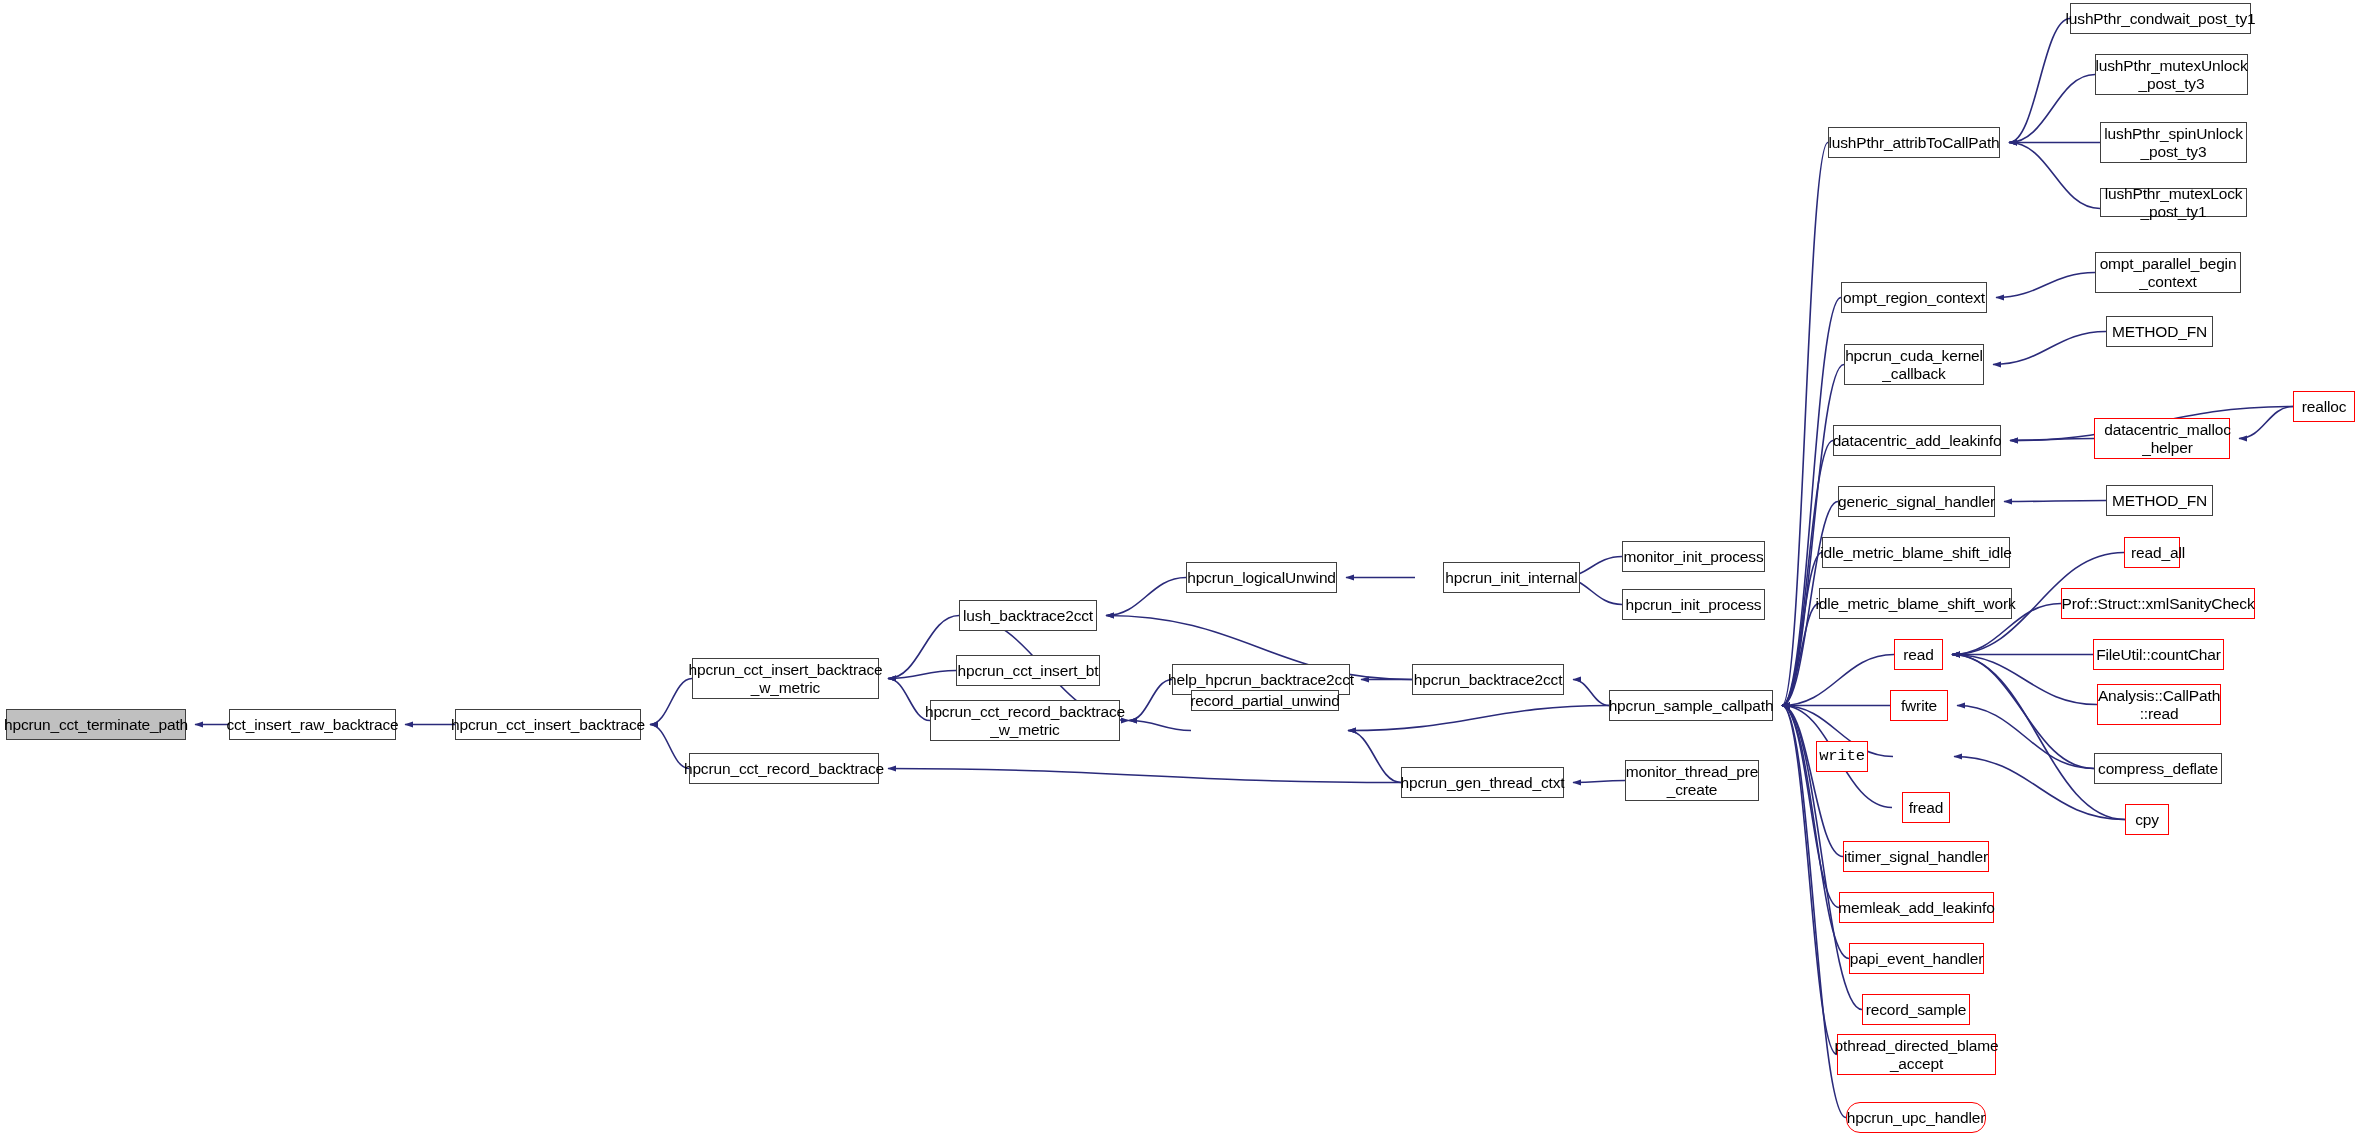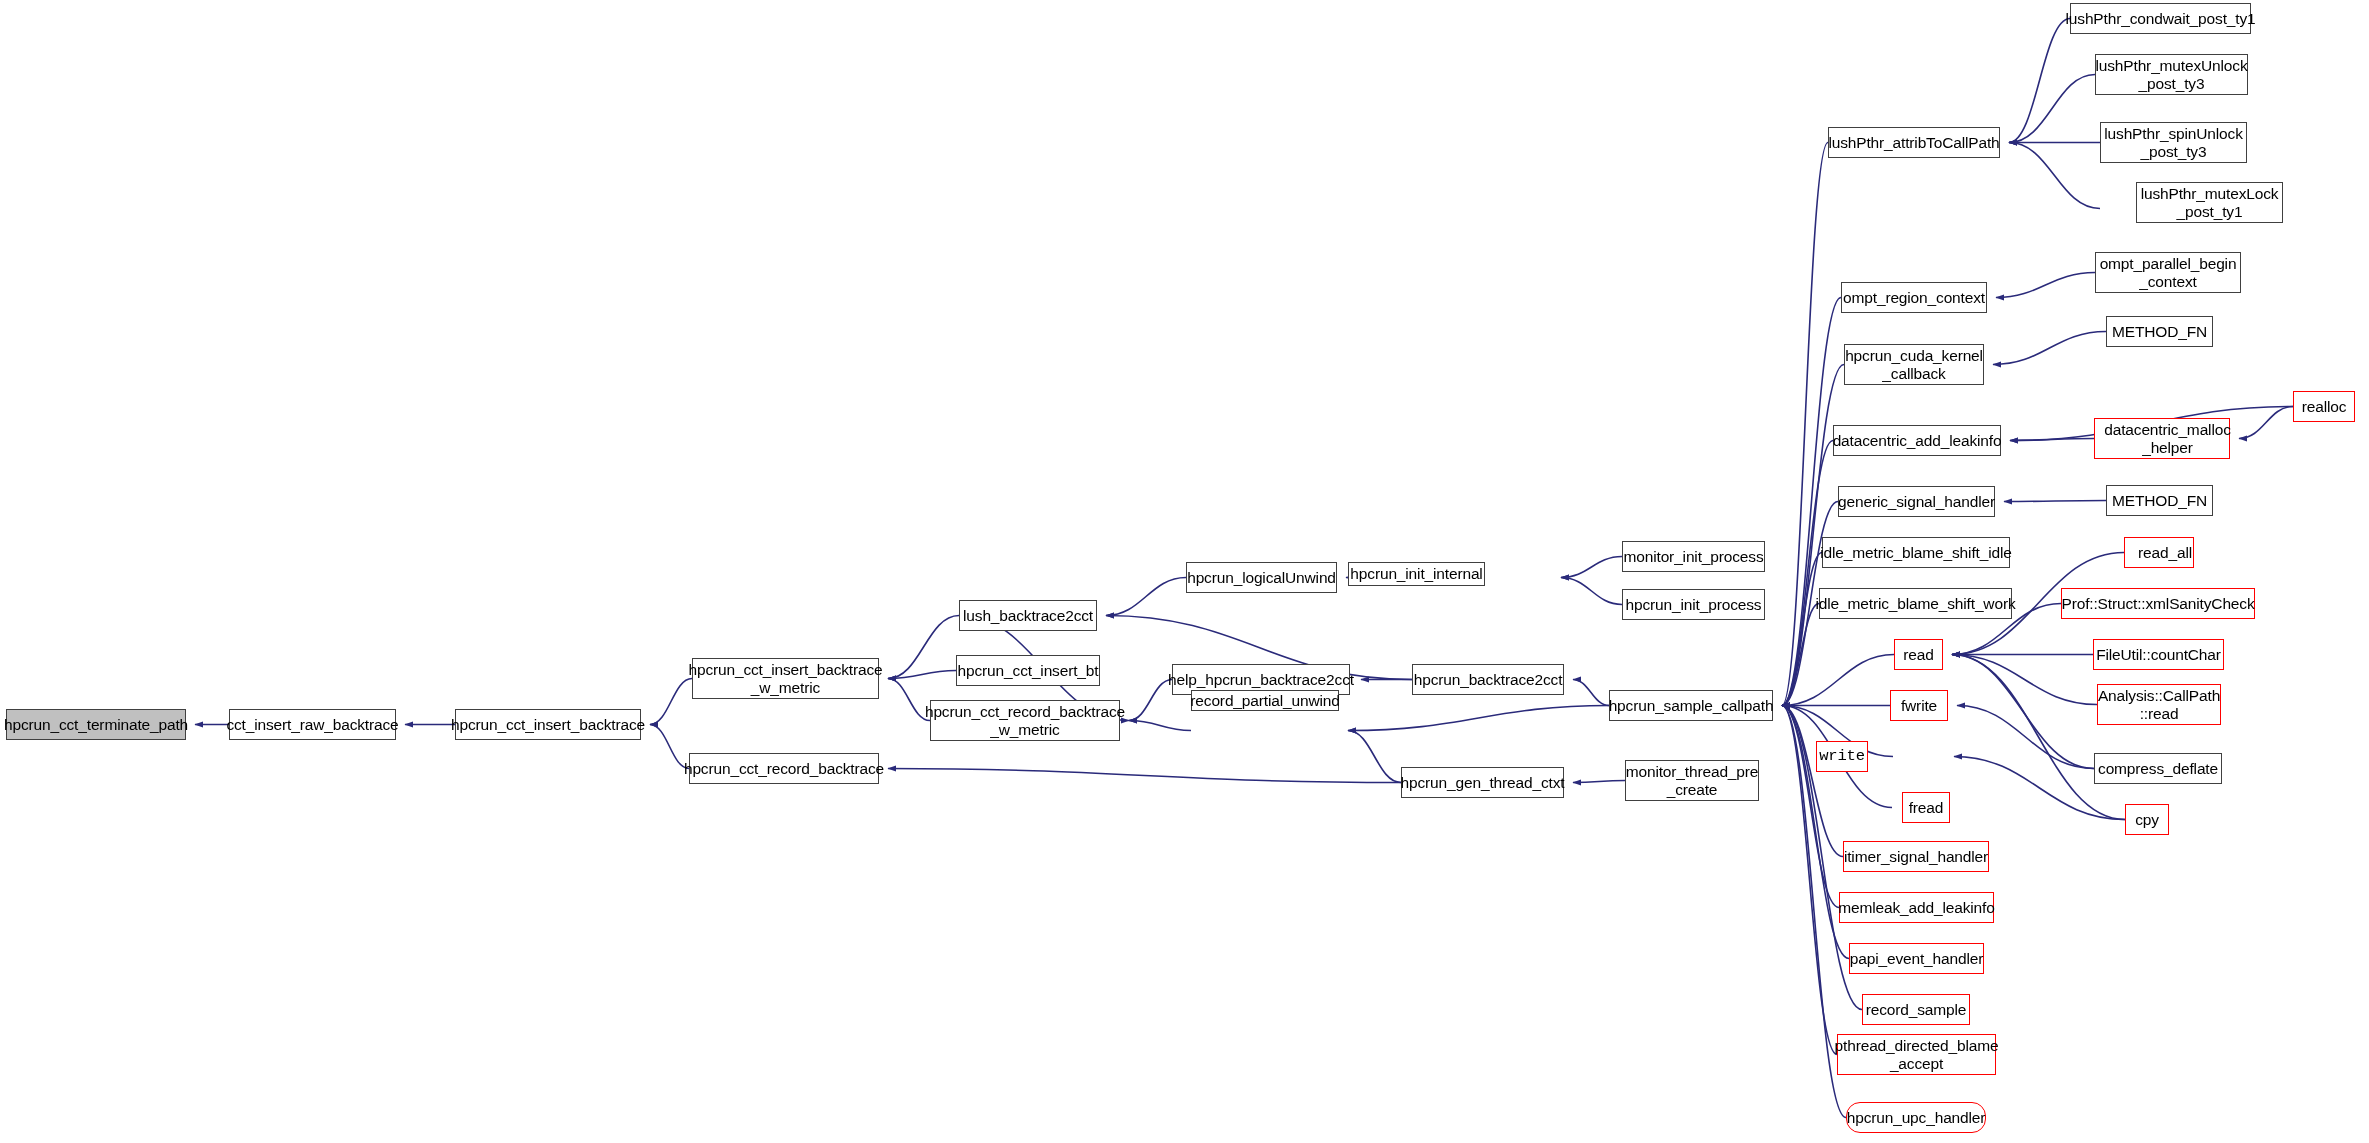--- a/index.html
+++ b/index.html
@@ -110,49 +110,49 @@
       <div class="node" style="left: 689px; top: 753px; width: 190px; height: 31px;">hpcrun_cct_record_backtrace</div>
       <div class="node" style="left: 956px; top: 655px; width: 144px; height: 31px;">hpcrun_cct_insert_bt</div>
       <div class="node" style="left: 930px; top: 700px; width: 190px; height: 41px;">hpcrun_cct_record_backtrace
 _w_metric</div>
       <div class="node" style="left: 959px; top: 600px; width: 138px; height: 31px;">lush_backtrace2cct</div>
       <div class="node" style="left: 1172px; top: 664px; width: 178px; height: 31px;">help_hpcrun_backtrace2cct</div>
       <div class="node" style="left: 1191px; top: 690px; width: 148px; height: 21px;">record_partial_unwind</div>
       <div class="node" style="left: 1186px; top: 562px; width: 151px; height: 31px;">hpcrun_logicalUnwind</div>
       <div class="node" style="left: 1412px; top: 664px; width: 152px; height: 31px;">hpcrun_backtrace2cct</div>
       <div class="node" style="left: 1401px; top: 767px; width: 163px; height: 31px;">hpcrun_gen_thread_ctxt</div>
-      <div class="node" style="left: 1348px; top: 562px; width: 137px; height: 24px;">hpcrun_init_internal</div>
+      <div class="node" style="left: 1443px; top: 562px; width: 137px; height: 31px;">hpcrun_init_internal</div>
       <div class="node" style="left: 1622px; top: 541px; width: 143px; height: 31px;">monitor_init_process</div>
       <div class="node" style="left: 1622px; top: 589px; width: 143px; height: 31px;">hpcrun_init_process</div>
       <div class="node" style="left: 1625px; top: 760px; width: 134px; height: 41px;">monitor_thread_pre
 _create</div>
       <div class="node" style="left: 1609px; top: 690px; width: 164px; height: 31px;">hpcrun_sample_callpath</div>
       <div class="node" style="left: 1828px; top: 127px; width: 172px; height: 31px;">lushPthr_attribToCallPath</div>
       <div class="node" style="left: 2070px; top: 3px; width: 181px; height: 31px;">lushPthr_condwait_post_ty1</div>
       <div class="node" style="left: 2095px; top: 54px; width: 153px; height: 41px;">lushPthr_mutexUnlock
 _post_ty3</div>
       <div class="node" style="left: 2100px; top: 122px; width: 147px; height: 41px; text-align: center;">lushPthr_spinUnlock
 _post_ty3</div>
-      <div class="node" style="left: 2100px; top: 182px; width: 147px; height: 41px; margin-left: 36px;">lushPthr_mutexLock
+      <div class="node" style="left: 2100px; top: 188px; width: 147px; height: 29px;">lushPthr_mutexLock
 _post_ty1</div>
       <div class="node" style="left: 1841px; top: 282px; width: 146px; height: 31px;">ompt_region_context</div>
       <div class="node" style="left: 2095px; top: 252px; width: 146px; height: 41px;">ompt_parallel_begin
 _context</div>
       <div class="node" style="left: 1844px; top: 344px; width: 140px; height: 41px;">hpcrun_cuda_kernel
 _callback</div>
       <div class="node" style="left: 2106px; top: 316px; width: 107px; height: 31px;">METHOD_FN</div>
       <div class="node" style="left: 1833px; top: 425px; width: 168px; height: 31px;">datacentric_add_leakinfo</div>
       <div class="node red" style="left: 2094px; top: 418px; width: 136px; height: 41px; padding-left: 15px;">datacentric_malloc
 _helper</div>
       <div class="node red" style="left: 2293px; top: 391px; width: 62px; height: 31px;">realloc</div>
       <div class="node" style="left: 1838px; top: 486px; width: 157px; height: 31px;">generic_signal_handler</div>
       <div class="node" style="left: 2106px; top: 485px; width: 107px; height: 31px;">METHOD_FN</div>
       <div class="node" style="left: 1822px; top: 537px; width: 188px; height: 31px;">idle_metric_blame_shift_idle</div>
       <div class="node" style="left: 1819px; top: 588px; width: 193px; height: 31px;">idle_metric_blame_shift_work</div>
-      <div class="node red" style="left: 2124px; top: 537px; width: 70px; height: 31px; padding-left: 16px;">read_all</div>
+      <div class="node red" style="left: 2124px; top: 537px; width: 56px; height: 31px; padding-left: 16px;">read_all</div>
       <div class="node red" style="left: 2061px; top: 588px; width: 194px; height: 31px;">Prof::Struct::xmlSanityCheck</div>
       <div class="node red" style="left: 1894px; top: 639px; width: 49px; height: 31px;">read</div>
       <div class="node red" style="left: 2093px; top: 639px; width: 131px; height: 31px;">FileUtil::countChar</div>
       <div class="node red" style="left: 1890px; top: 690px; width: 58px; height: 31px;">fwrite</div>
       <div class="node red" style="left: 2097px; top: 684px; width: 124px; height: 41px;">Analysis::CallPath
 ::read</div>
       <div class="node red" style="left: 1816px; top: 741px; width: 52px; height: 31px; font-family: Liberation Mono, monospace;">write</div>
       <div class="node" style="left: 2094px; top: 753px; width: 128px; height: 31px;">compress_deflate</div>
       <div class="node red" style="left: 1892px; top: 792px; width: 48px; height: 31px; margin-left: 10px;">fread</div>
       <div class="node red" style="left: 2125px; top: 804px; width: 44px; height: 31px;">cpy</div>

